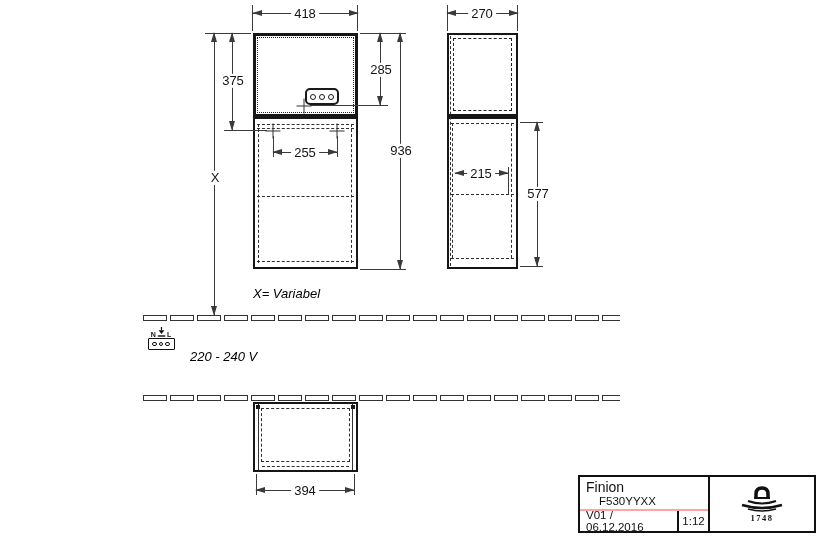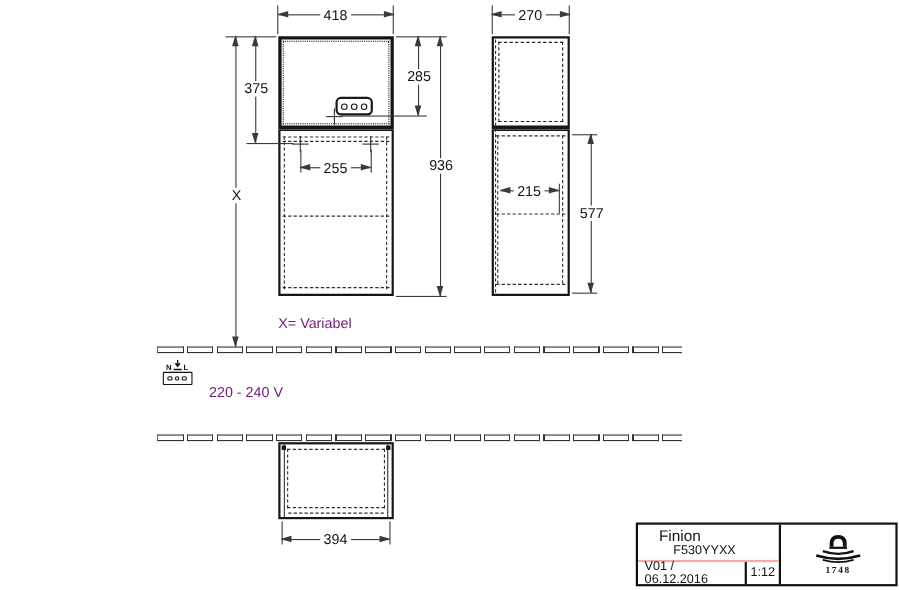--- a/index.html
+++ b/index.html
@@ -54,32 +54,32 @@
   .planks{position:absolute;height:6px;
     background:
       repeating-linear-gradient(90deg,#333 0 1px,transparent 1px 23px,#333 23px 24px,transparent 24px 27px),
       repeating-linear-gradient(90deg,#333 0 24px,transparent 24px 27px),
       repeating-linear-gradient(90deg,#333 0 24px,transparent 24px 27px);
     background-size:100% 100%,100% 1px,100% 1px;
     background-position:0 0,0 0,0 100%;
     background-repeat:repeat,no-repeat,no-repeat;}
 
   
-  .note{position:absolute;font-size:13px;color:#701a75;white-space:nowrap;}
+  .note{position:absolute;font-size:13px;color:#000000;white-space:nowrap;font-style:italic;}
   .plug{position:absolute;left:146px;top:326px;width:30px;display:flex;flex-direction:column;align-items:center;}
   .plug-top{display:flex;align-items:flex-end;gap:1px;font-size:7px;font-weight:bold;line-height:1;height:12px;}
   .plug-box{width:27px;height:12px;border:1.5px solid #111;box-sizing:border-box;border-radius:1px;
             display:flex;align-items:center;justify-content:center;gap:2px;}
   .plug-box i{display:block;width:4.5px;height:4.5px;border:1px solid #111;border-radius:50%;box-sizing:border-box;}
 
   
   .tb{position:absolute;left:578px;top:475px;width:238px;height:58px;border:2px solid #111;
       box-sizing:border-box;display:flex;background:#fff;}
   .tb-left{width:130px;border-right:2px solid #111;display:flex;flex-direction:column;box-sizing:border-box;}
-  .tb-top{flex:1;padding:2px 19px 0;}
+  .tb-top{flex:1;padding:2px 6px 0;}
   .tb-name{font-size:14px;line-height:1.15;}
   .tb-code{font-size:11.5px;line-height:1.2;margin-left:13px;}
   .tb-bottom{height:22px;border-top:2px solid #fca5a5;display:flex;box-sizing:border-box;}
   .tb-date{flex:1;display:flex;align-items:center;padding:0 6px;font-size:11.5px;}
   .tb-scale{width:31px;border-left:2px solid #111;display:flex;align-items:center;justify-content:center;font-size:11.5px;box-sizing:border-box;}
   .tb-logo{flex:1;display:flex;flex-direction:column;align-items:center;justify-content:center;padding:1px 2px;}
   .brand{font-family:"Liberation Serif",serif;font-weight:bold;font-size:14.5px;line-height:1.1;
          border-bottom:2px solid #111;white-space:nowrap;letter-spacing:-0.3px;padding-bottom:1px;}
   .year{font-family:"Liberation Serif",serif;font-weight:bold;font-size:8.5px;letter-spacing:1.5px;margin-top:1px;}
 </style>

